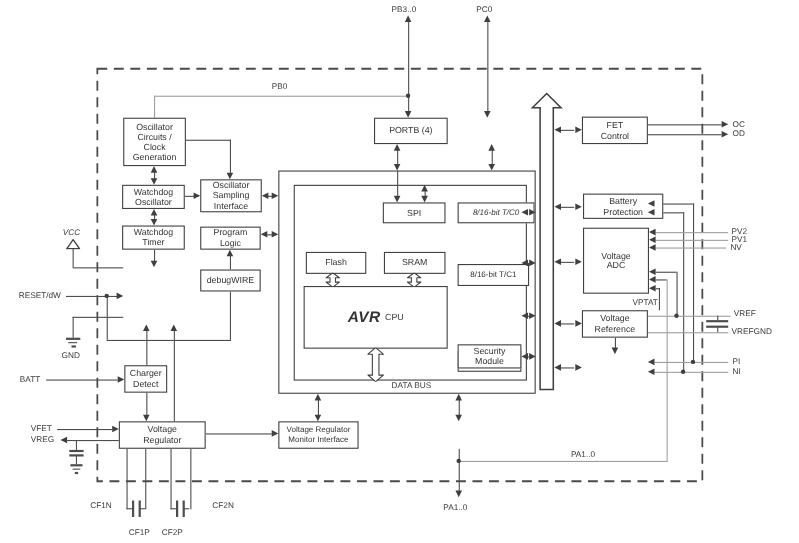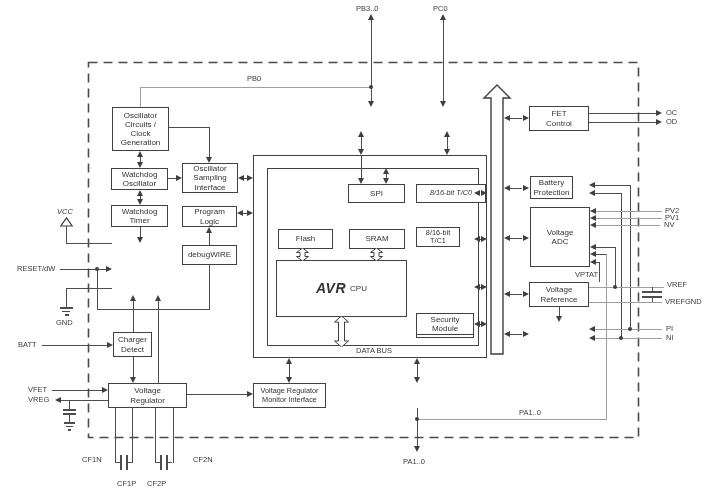--- a/index.html
+++ b/index.html
@@ -152,37 +152,38 @@
   <div class="bx" style="left:113px;top:332px;width:39px;height:25px;"><span>Charger
 Detect</span></div>
   <div class="bx heavy" style="left:108px;top:383px;width:79px;height:25px;"><span>Voltage
 Regulator</span></div>
   <div class="bx" style="left:182px;top:163px;width:56px;height:30px;"><span>Oscillator
 Sampling
 Interface</span></div>
   <div class="bx" style="left:182px;top:206px;width:55px;height:21px;"><span>Program
 Logic</span></div>
   <div class="bx" style="left:182px;top:245px;width:55px;height:20px;"><span>debugWIRE</span></div>
+  <div class="bx heavy" style="left:340px;top:107px;width:67px;height:24px;"><span>PORTB (4)</span></div>
   <div class="bx thin" style="left:348px;top:184px;width:57px;height:19px;"><span>SPI</span></div>
   <div class="bx thin f7" style="left:416px;top:184px;width:70px;height:19px;font-style:italic;"><span>8/16-bit T/C0</span></div>
   <div class="bx thin" style="left:278px;top:229px;width:55px;height:20px;"><span>Flash</span></div>
   <div class="bx thin" style="left:349px;top:229px;width:56px;height:20px;"><span>SRAM</span></div>
-  <div class="bx thin f7" style="left:416px;top:227px;width:44px;height:20px;"><span>8/16-bit T/C1</span></div>
+  <div class="bx thin f7" style="left:416px;top:240px;width:65px;height:20px;"><span>8/16-bit T/C1</span></div>
   <div class="bx" style="left:276px;top:260px;width:131px;height:57px;">
     <span class="cpu-brand">AVR</span>
     <span class="cpu-word">CPU</span>
   </div>
   <div class="bx thin" style="left:416px;top:278px;width:58px;height:19px;margin-top:41px;"><span>EEPROM</span></div>
   <div class="bx thin" style="left:416px;top:313px;width:58px;height:22px;"><span>Security
 Module</span></div>
   <div class="bx heavy f7" style="left:253px;top:383px;width:73px;height:25px;"><span>Voltage Regulator
 Monitor Interface</span></div>
   <div class="bx heavy" style="left:529px;top:106px;width:60px;height:25px;"><span>FET
 Control</span></div>
-  <div class="bx heavy" style="left:530px;top:176px;width:43px;height:23px;"><span>Battery
+  <div class="bx heavy" style="left:530px;top:176px;width:73px;height:23px;"><span>Battery
 Protection</span></div>
   <div class="bx heavy" style="left:530px;top:207px;width:60px;height:60px;"><span>Voltage
 ADC</span></div>
   <div class="bx heavy" style="left:529px;top:282px;width:60px;height:25px;"><span>Voltage
 Reference</span></div>
 
   <svg class="svgabs" style="left:480px;top:82px;" width="36" height="275">
     <polygon points="17,3 30,16 23,16 23,272 11,272 11,16 4,16" fill="#ffffff" stroke="#3f3f3f" stroke-width="1.4"></polygon>
   </svg>
   <svg class="svgabs" style="left:296px;top:248px;" width="13" height="13">

